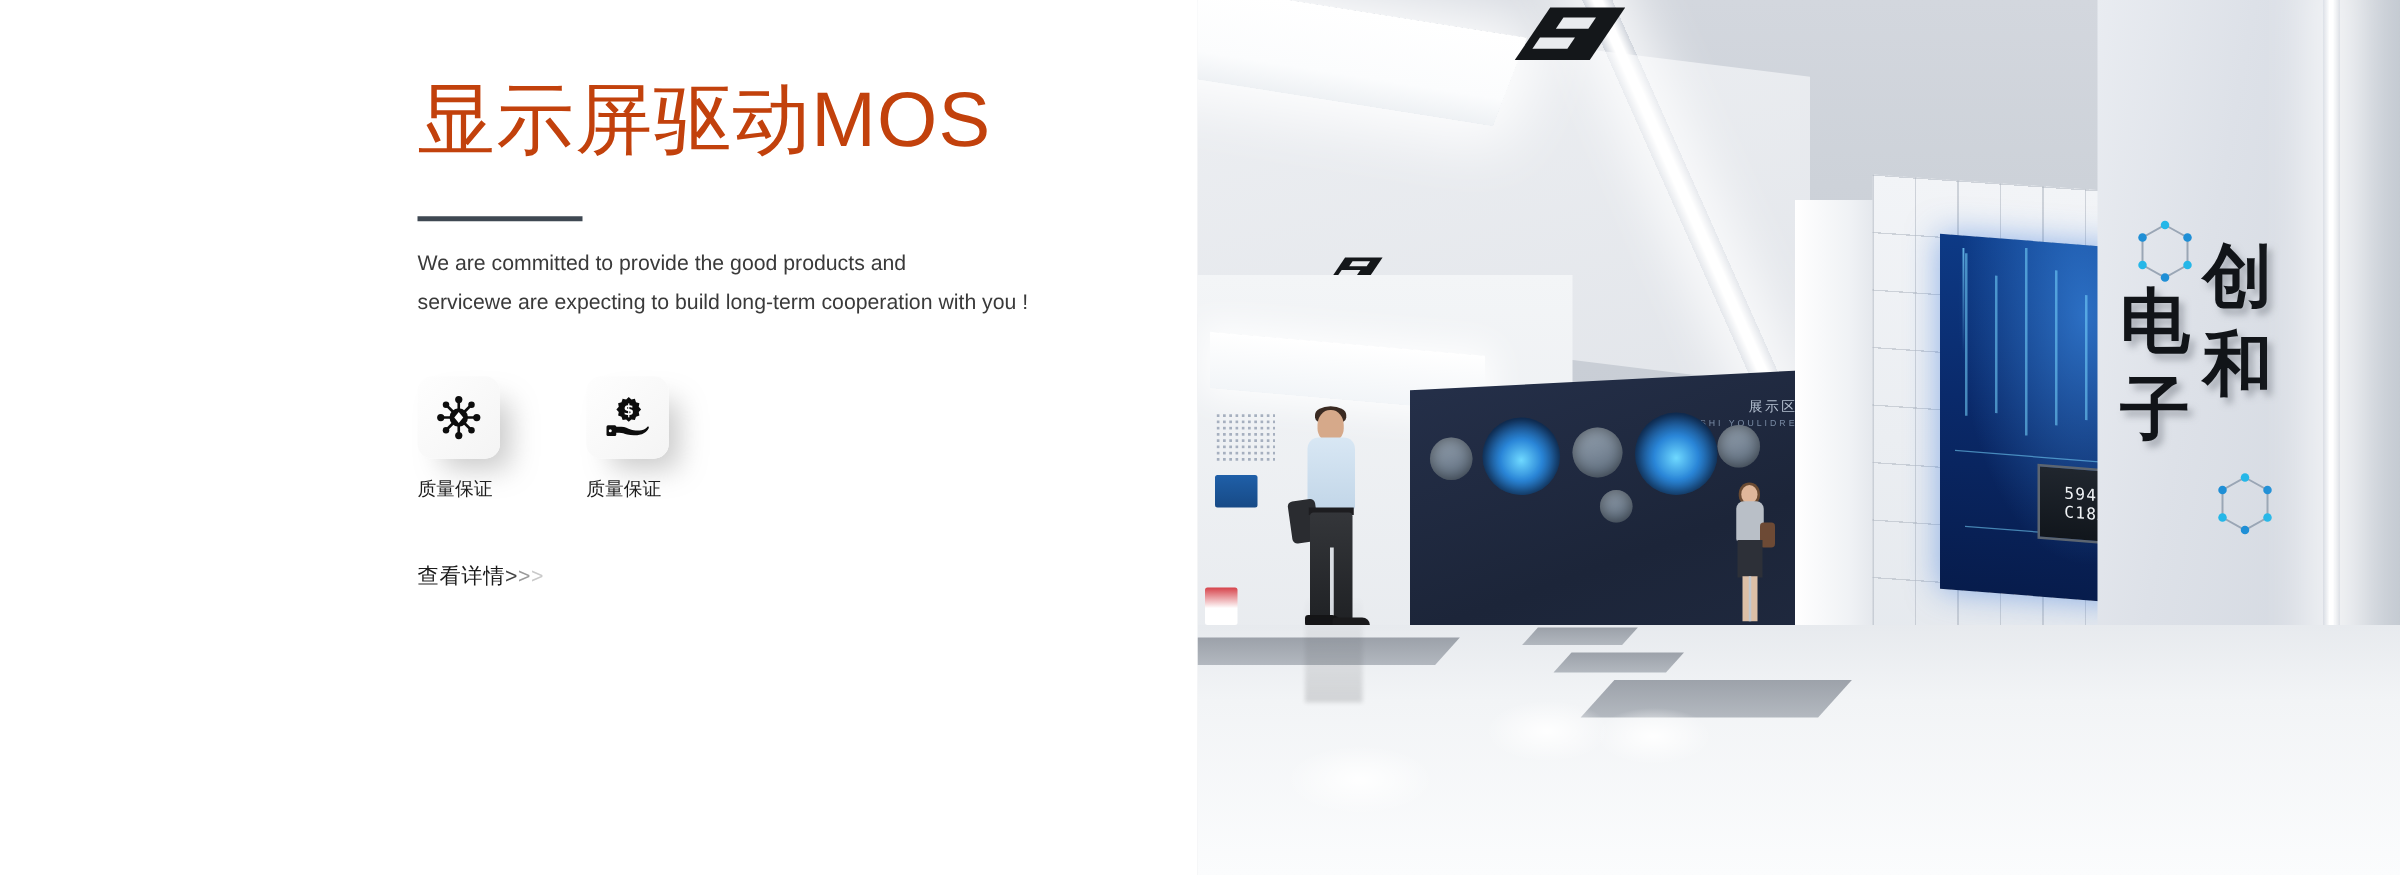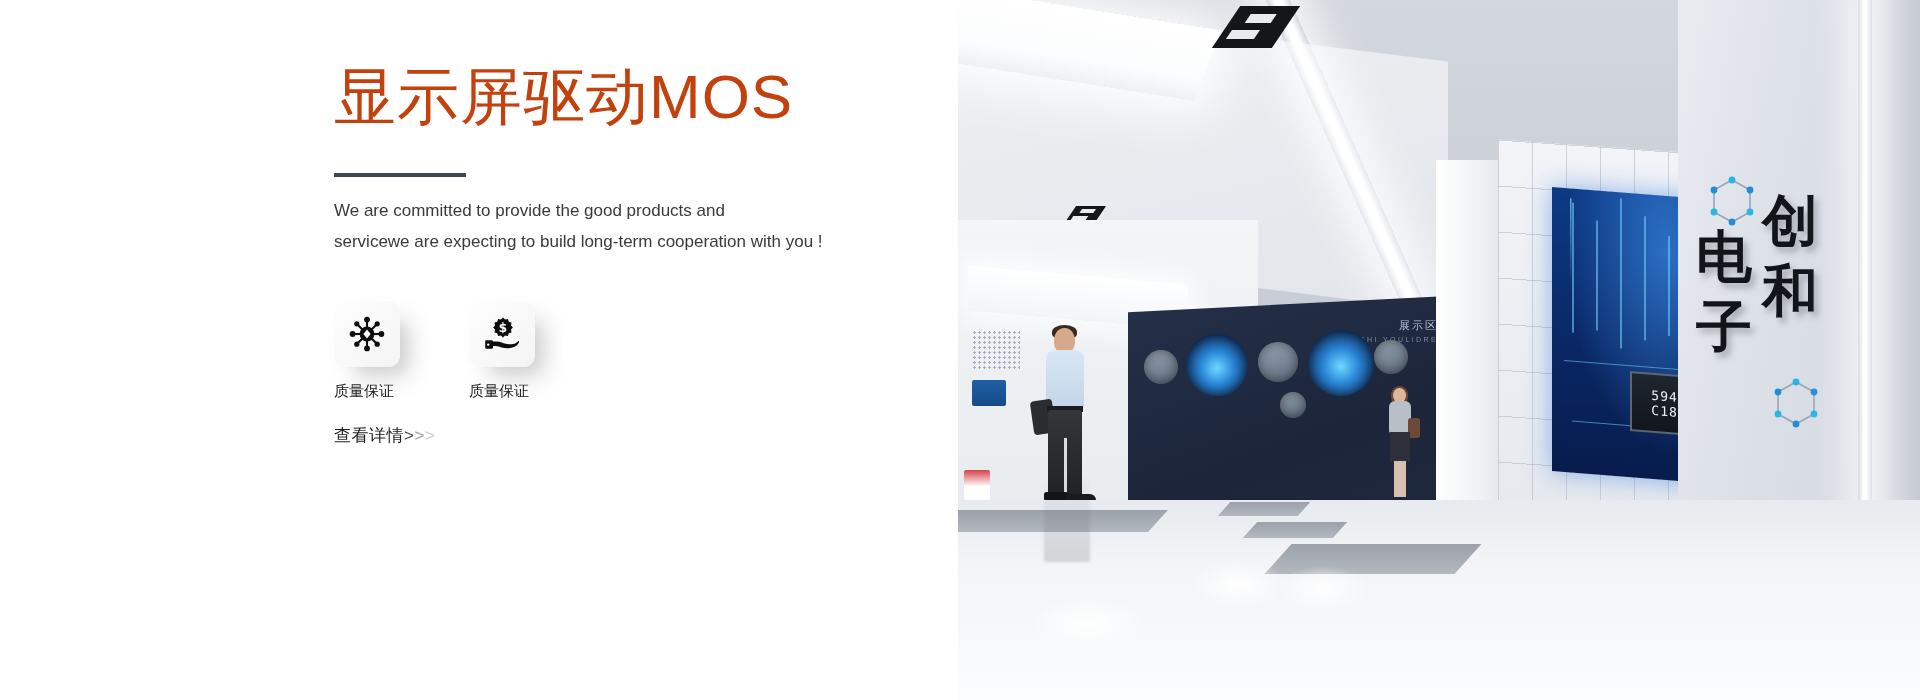--- a/index.html
+++ b/index.html
@@ -93,21 +93,21 @@
   .feature-label {
     margin-top: 15px;
     font-size: 15px;
     color: #1b1b1b;
     white-space: nowrap;
   }
 
   
   .detail-link {
     display: inline-block;
-    margin-top: 23px;
+    margin-top: 48px;
     font-size: 17px;
     color: #1b1b1b;
     text-decoration: none;
     letter-spacing: .5px;
     white-space: nowrap;
   }
   .detail-link .chev1 { color:#444; }
   .detail-link .chev2 { color:#9a9a9a; }
   .detail-link .chev3 { color:#c9c9c9; }
 

